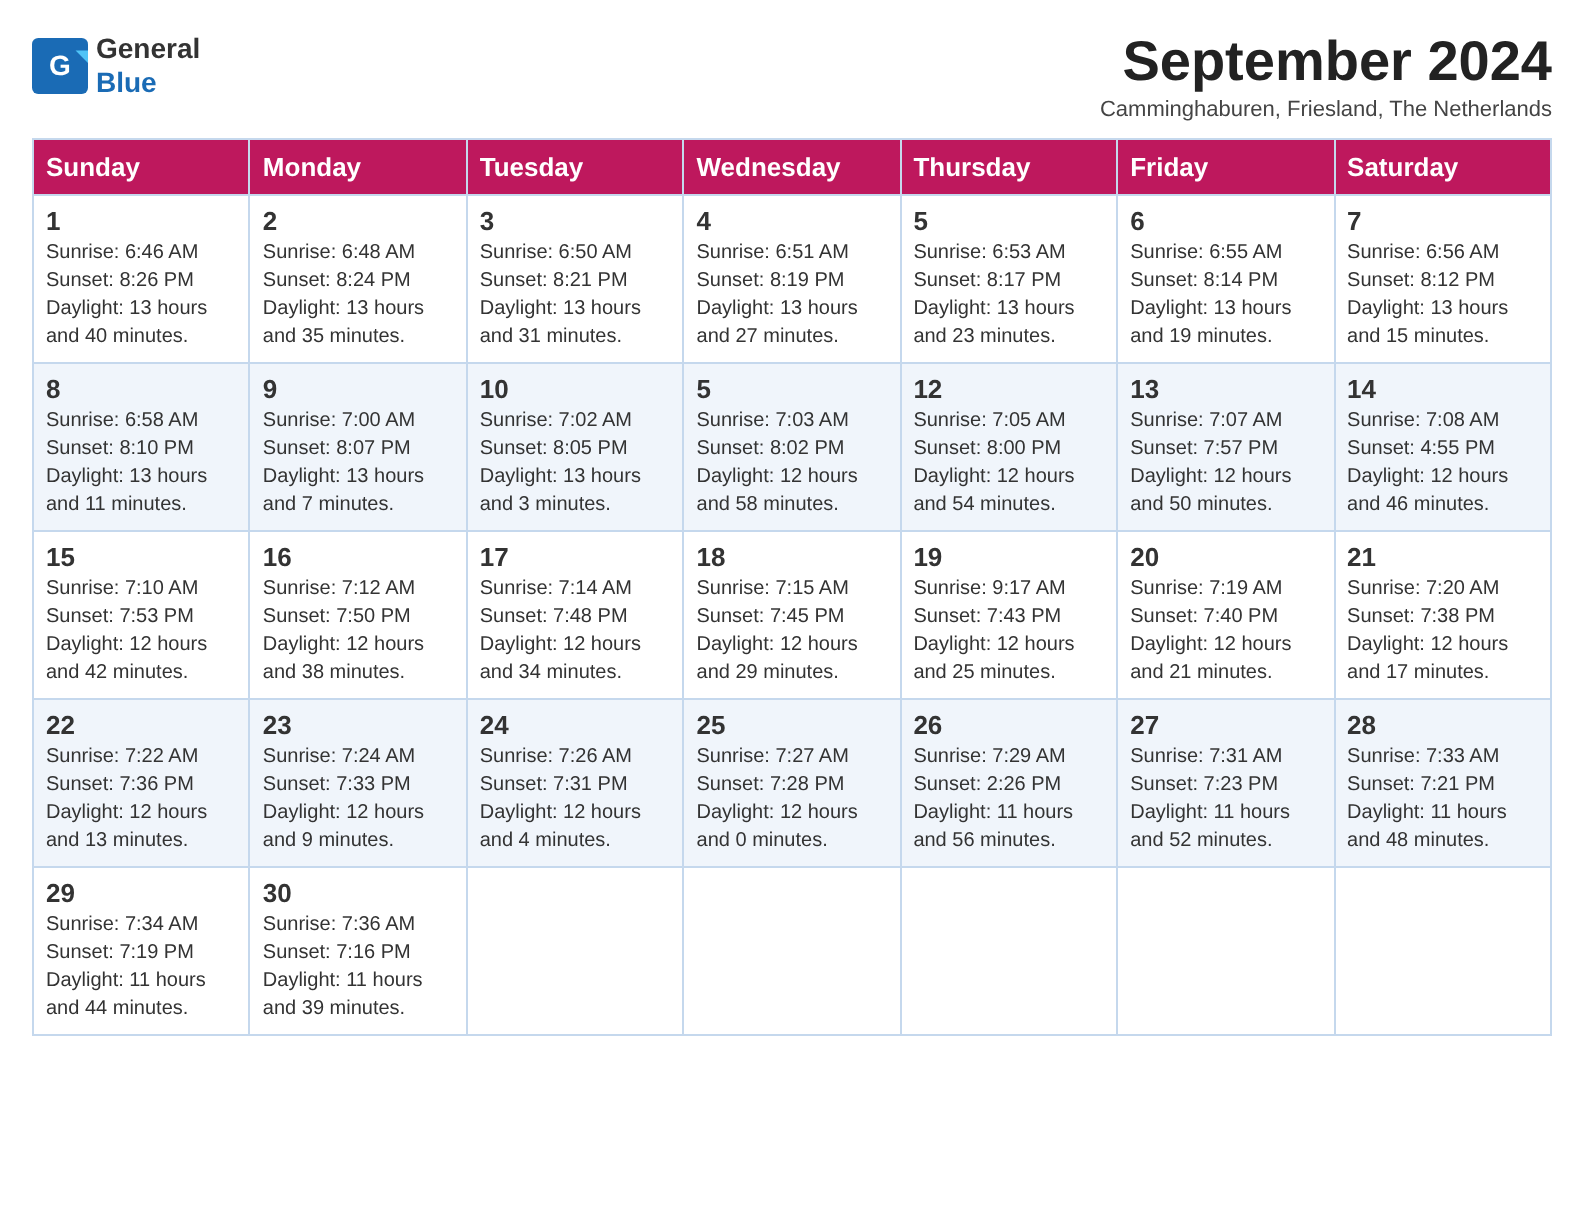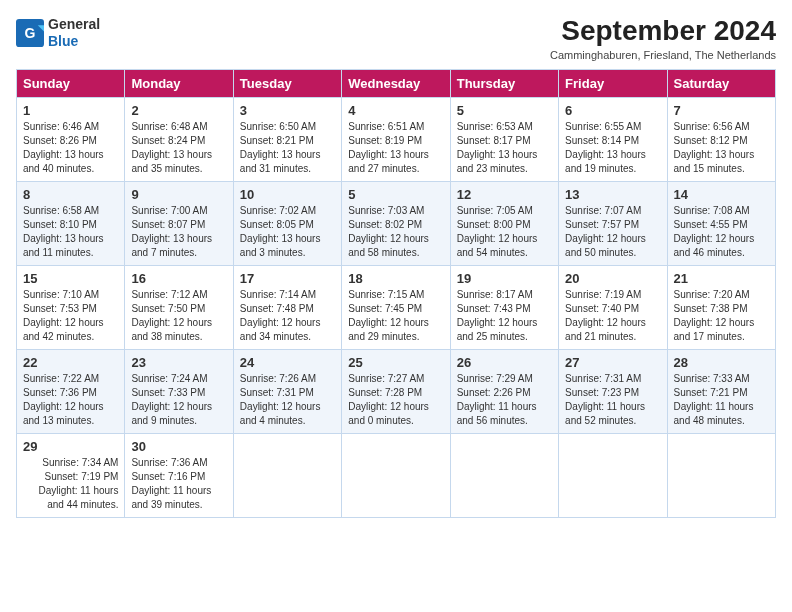--- a/index.html
+++ b/index.html
@@ -247,21 +247,21 @@
         </td>
         <td>
           <span class="day-num">18</span>
           <div class="day-info" style="white-space: pre-line;">Sunrise: 7:15 AM
 Sunset: 7:45 PM
 Daylight: 12 hours
 and 29 minutes.</div>
         </td>
         <td>
           <span class="day-num">19</span>
-          <div class="day-info" style="white-space: pre-line;">Sunrise: 8:17 AM
+          <div class="day-info" style="white-space: pre-line;">Sunrise: 9:17 AM
 Sunset: 7:43 PM
 Daylight: 12 hours
 and 25 minutes.</div>
         </td>
         <td>
           <span class="day-num">20</span>
           <div class="day-info" style="white-space: pre-line;">Sunrise: 7:19 AM
 Sunset: 7:40 PM
 Daylight: 12 hours
 and 21 minutes.</div>
@@ -321,21 +321,21 @@
           <span class="day-num">28</span>
           <div class="day-info" style="white-space: pre-line;">Sunrise: 7:33 AM
 Sunset: 7:21 PM
 Daylight: 11 hours
 and 48 minutes.</div>
         </td>
       </tr>
       <tr>
         <td>
           <span class="day-num">29</span>
-          <div class="day-info" style="white-space: pre-line; text-align: right;">Sunrise: 7:34 AM
+          <div class="day-info" style="white-space: pre-line;">Sunrise: 7:34 AM
 Sunset: 7:19 PM
 Daylight: 11 hours
 and 44 minutes.</div>
         </td>
         <td>
           <span class="day-num">30</span>
           <div class="day-info" style="white-space: pre-line;">Sunrise: 7:36 AM
 Sunset: 7:16 PM
 Daylight: 11 hours
 and 39 minutes.</div>

